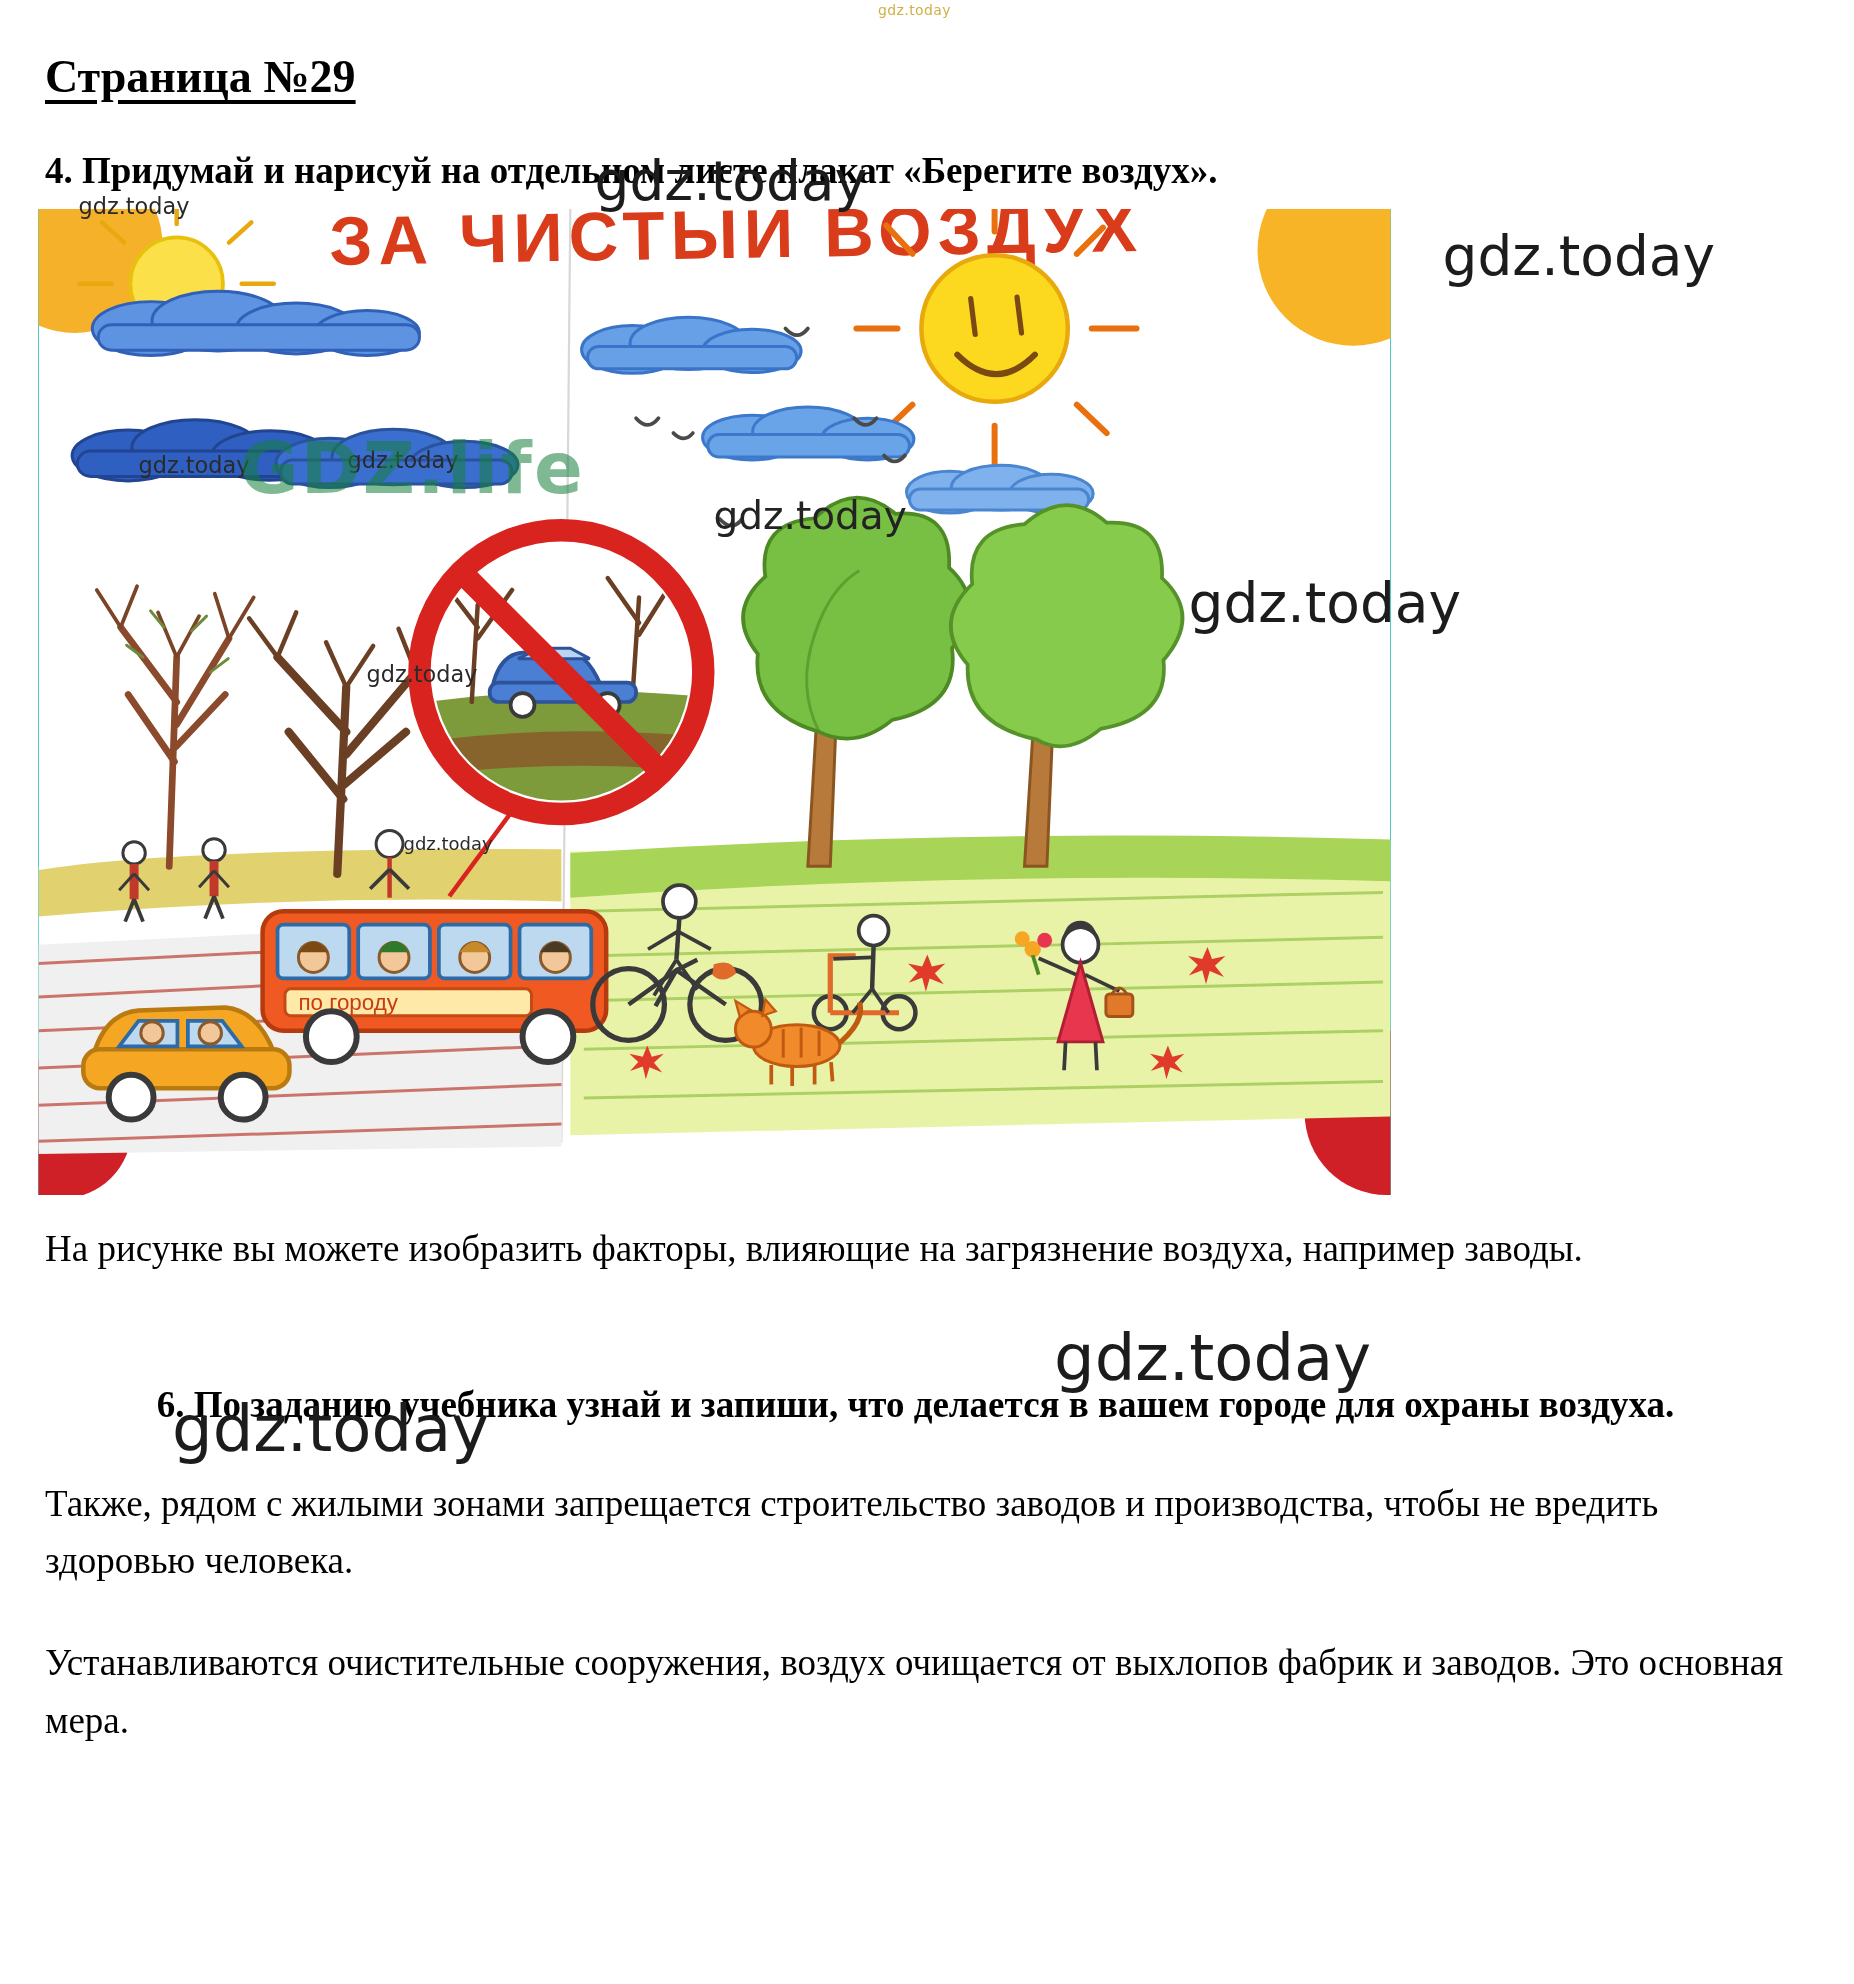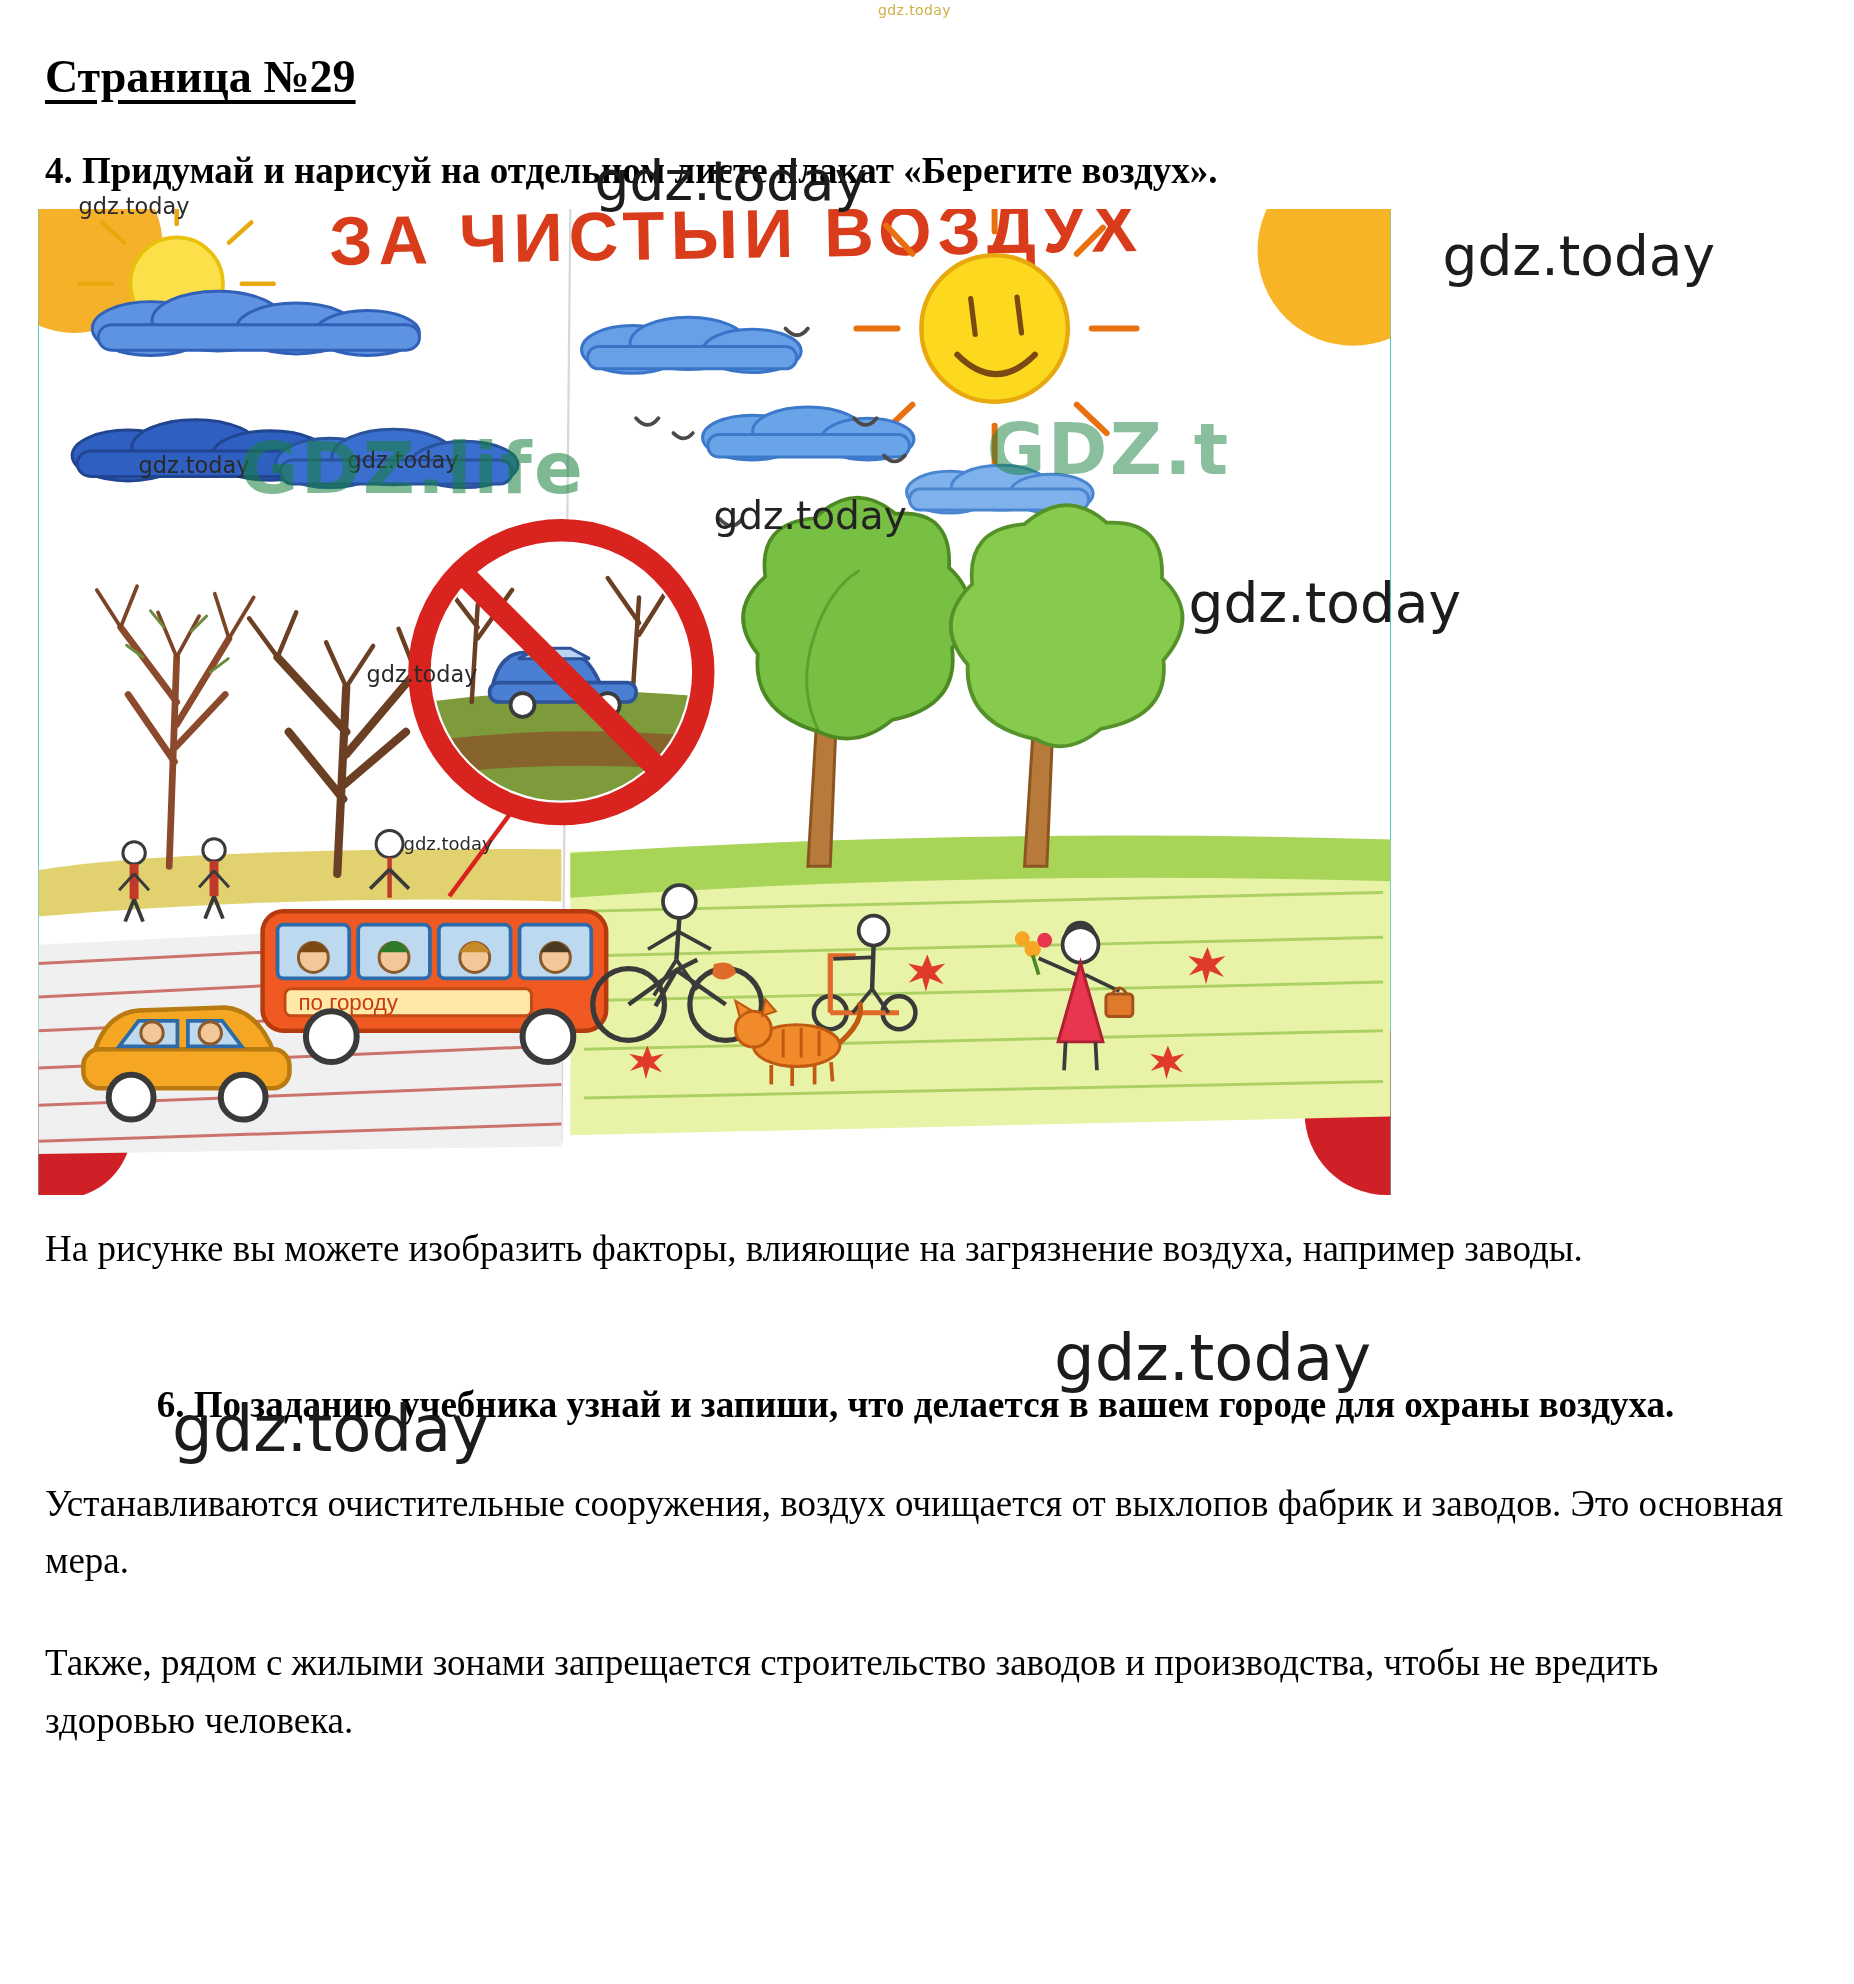--- a/index.html
+++ b/index.html
@@ -478,29 +478,28 @@
       <div class="wm big" style="left:557px;  top:-60px;">gdz.today</div>
       <div class="wm big" style="left:1405px; top:15px;">gdz.today</div>
       <div class="wm small" style="left:41px;   top:-16.4px;">gdz.today</div>
       <div class="wm small" style="left:101px;  top:243px;">gdz.today</div>
       <div class="wm small" style="left:310px;  top:238px;">gdz.today</div>
       <div class="wm med" style="left:676px;  top:284px;">gdz.today</div>
       <div class="wm small" style="left:329px;  top:452px;">gdz.today</div>
       <div class="wm big" style="left:1151px; top:362px;">gdz.today</div>
       <div class="wm tiny" style="left:366px;  top:624px;">gdz.today</div>
       <div class="wm pink" style="left:202px; top:217px; opacity:0.55;">GDZ.life</div>
-      <div class="wm pink" style="left:949px; top:198px; opacity:0.5;">GDZ.t</div>
     </div>
 
     <p class="para">На рисунке вы можете изобразить факторы, влияющие на загрязнение воздуха, например заводы.</p>
 
     <h2 class="task-heading" style="margin-top:102px;text-align:center;">6. По заданию учебника узнай и запиши, что делается в вашем городе для охраны воздуха.</h2>
 
+    <p class="para" style="margin-top:45px;">Также, рядом с жилыми зонами запрещается строительство заводов и производства, чтобы не вредить здоровью человека.</p>
     <p class="para" style="margin-top:45px;">Устанавливаются очистительные сооружения, воздух очищается от выхлопов фабрик и заводов. Это основная мера.</p>
-    <p class="para" style="margin-top:45px;">Также, рядом с жилыми зонами запрещается строительство заводов и производства, чтобы не вредить здоровью человека.</p>
 
   </div>
 
   <div class="wm big" style="left:1054px; top:1321px; font-size:64px;">gdz.today</div>
   <div class="wm big" style="left:172px;  top:1392px; font-size:64px;">gdz.today</div>
 
 </div>
 
 
 </body></html>

